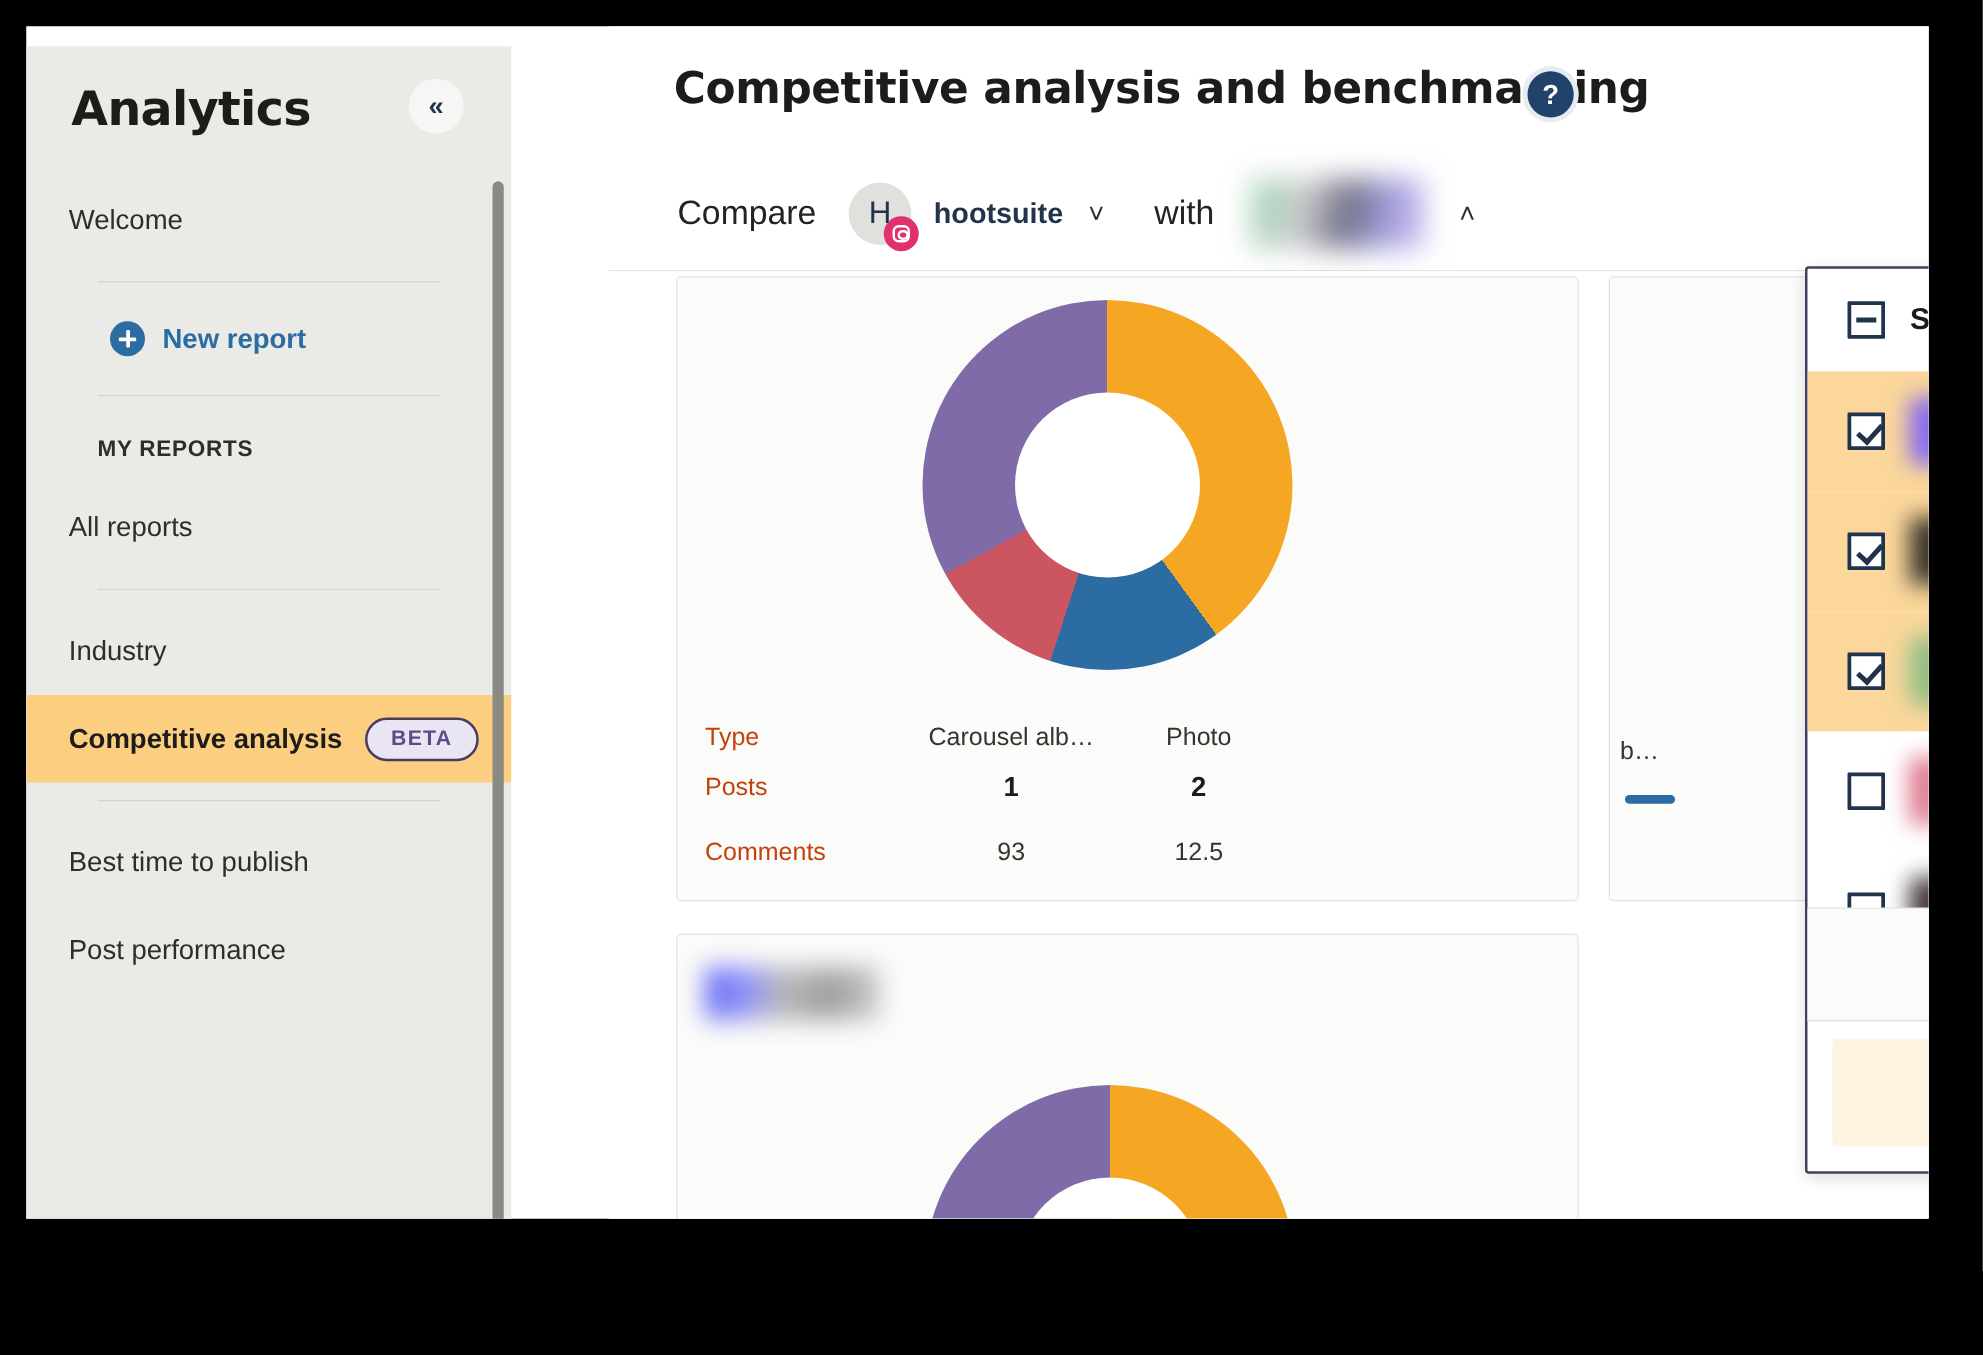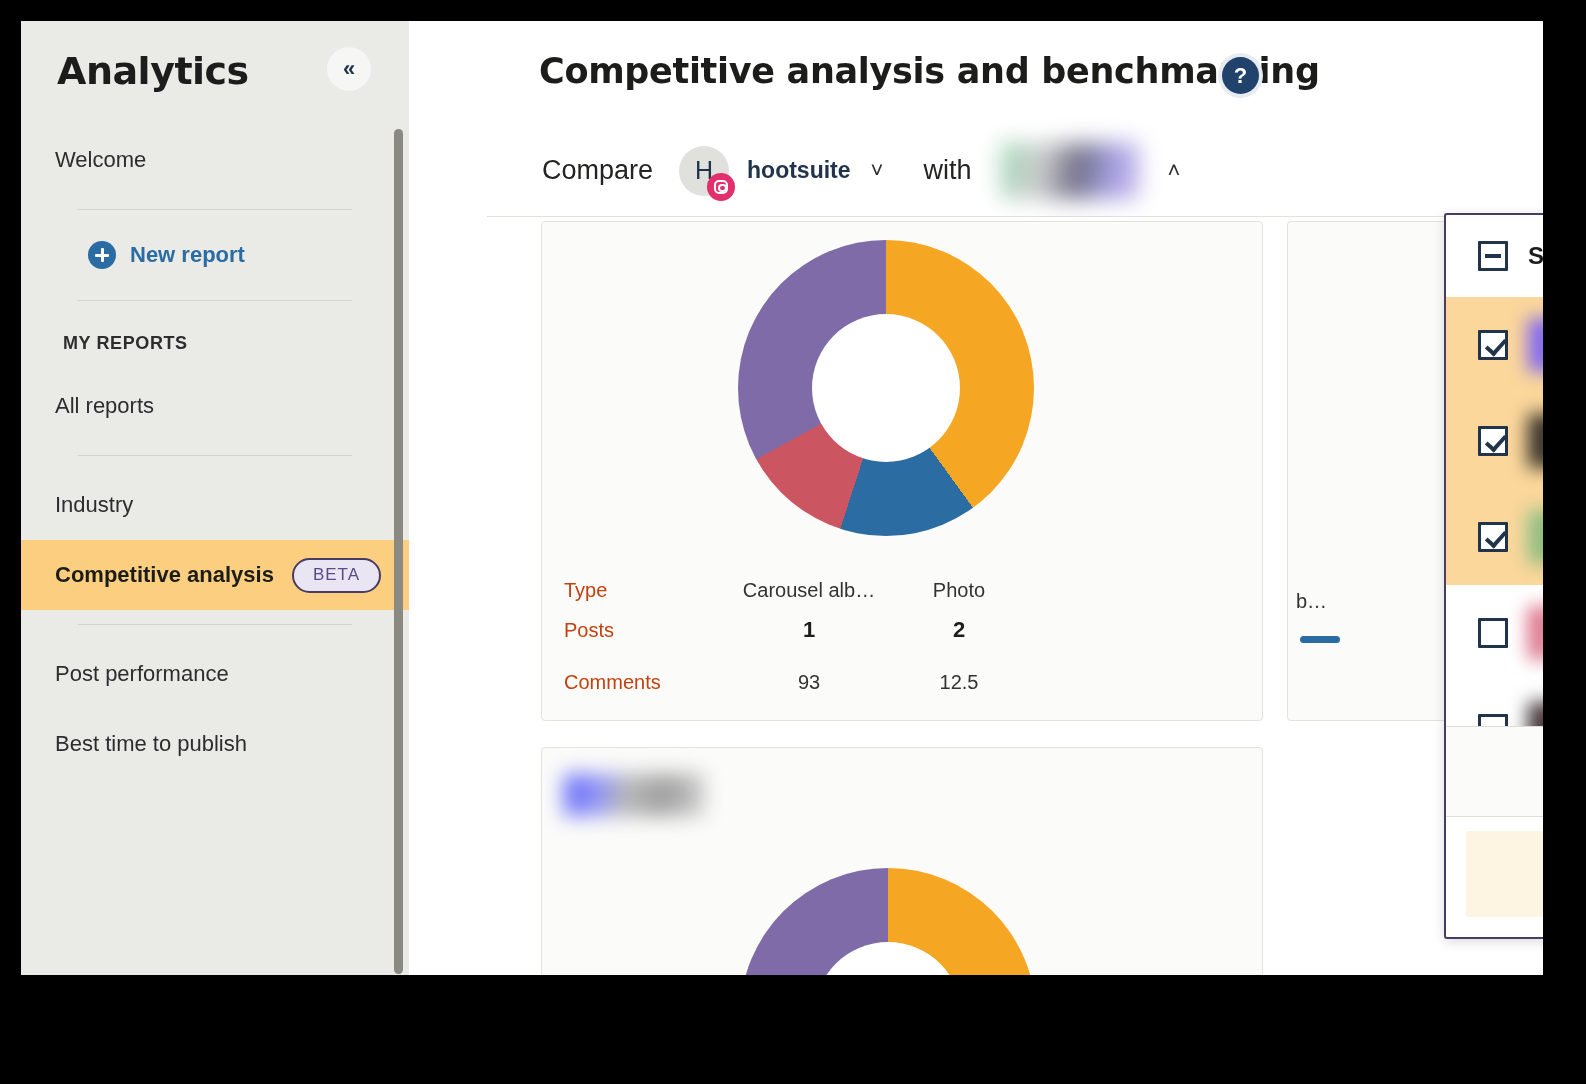--- a/index.html
+++ b/index.html
@@ -20,21 +20,21 @@
     top: 21px;
     width: 1522px;
     height: 954px;
     background: #ffffff;
     overflow: hidden;
   }
 
   
   #sidebar {
     position: absolute;
-    left: 0; top: 0;
+    left: 0; top: 16px;
     width: 388px;
     height: 100%;
     background: #eaeae6;
     overflow: hidden;
   }
 
   .sb-header {
     position: relative;
     height: 104px;
   }
@@ -86,27 +86,27 @@
     font-weight: bold;
     color: #1c1c1a;
   }
   .sb-item .beta-badge {
     margin-left: 18px;
     border: 2px solid #4a3b62;
     color: #5b4b8a;
     background: #e9e5f2;
     border-radius: 999px;
     font-size: 17px;
-    font-weight: normal;
+    font-weight: bold;
     letter-spacing: 1px;
     padding: 5px 19px 6px;
   }
 
   .sb-section {
-    padding-left: 42px;
+    padding-left: 57px;
     font-size: 18px;
     font-weight: bold;
     letter-spacing: 0.6px;
     color: #2d2d2b;
     height: 56px;
     display: flex;
     align-items: center;
     text-align: right;
   }
 
@@ -579,24 +579,24 @@
         <span>Industry</span>
       </div>
       <div class="sb-item active">
         <span>Competitive analysis</span>
         <span class="beta-badge">BETA</span>
       </div>
 
       <div class="sb-divider"></div>
 
       <div class="sb-item">
+        <span>Best time to publish</span>
+      </div>
+      <div class="sb-item">
         <span>Post performance</span>
-      </div>
-      <div class="sb-item">
-        <span>Best time to publish</span>
       </div>
 
     </div>
 
     <div class="sb-scrollbar"></div>
   </nav>
 
   <section id="main">
 
     <div class="main-header">

